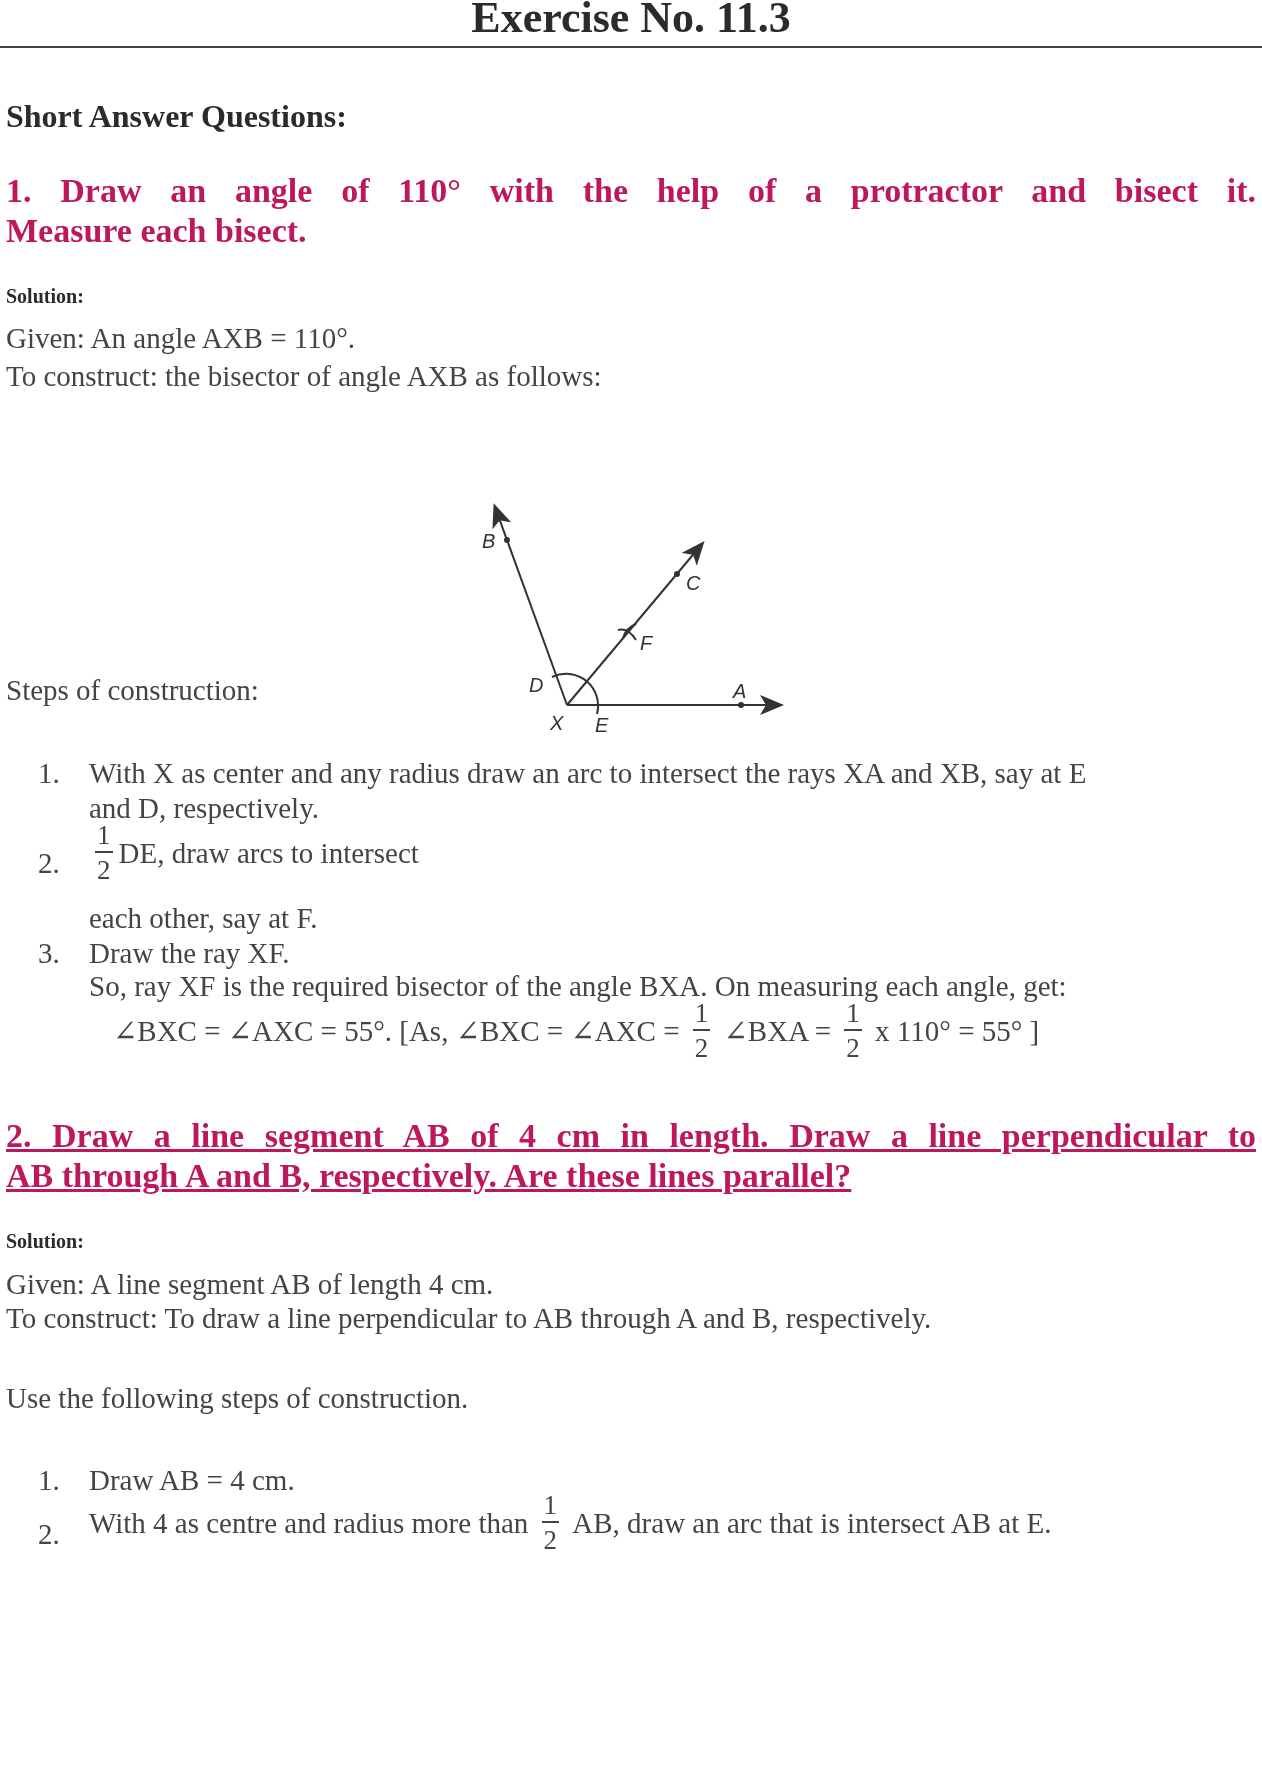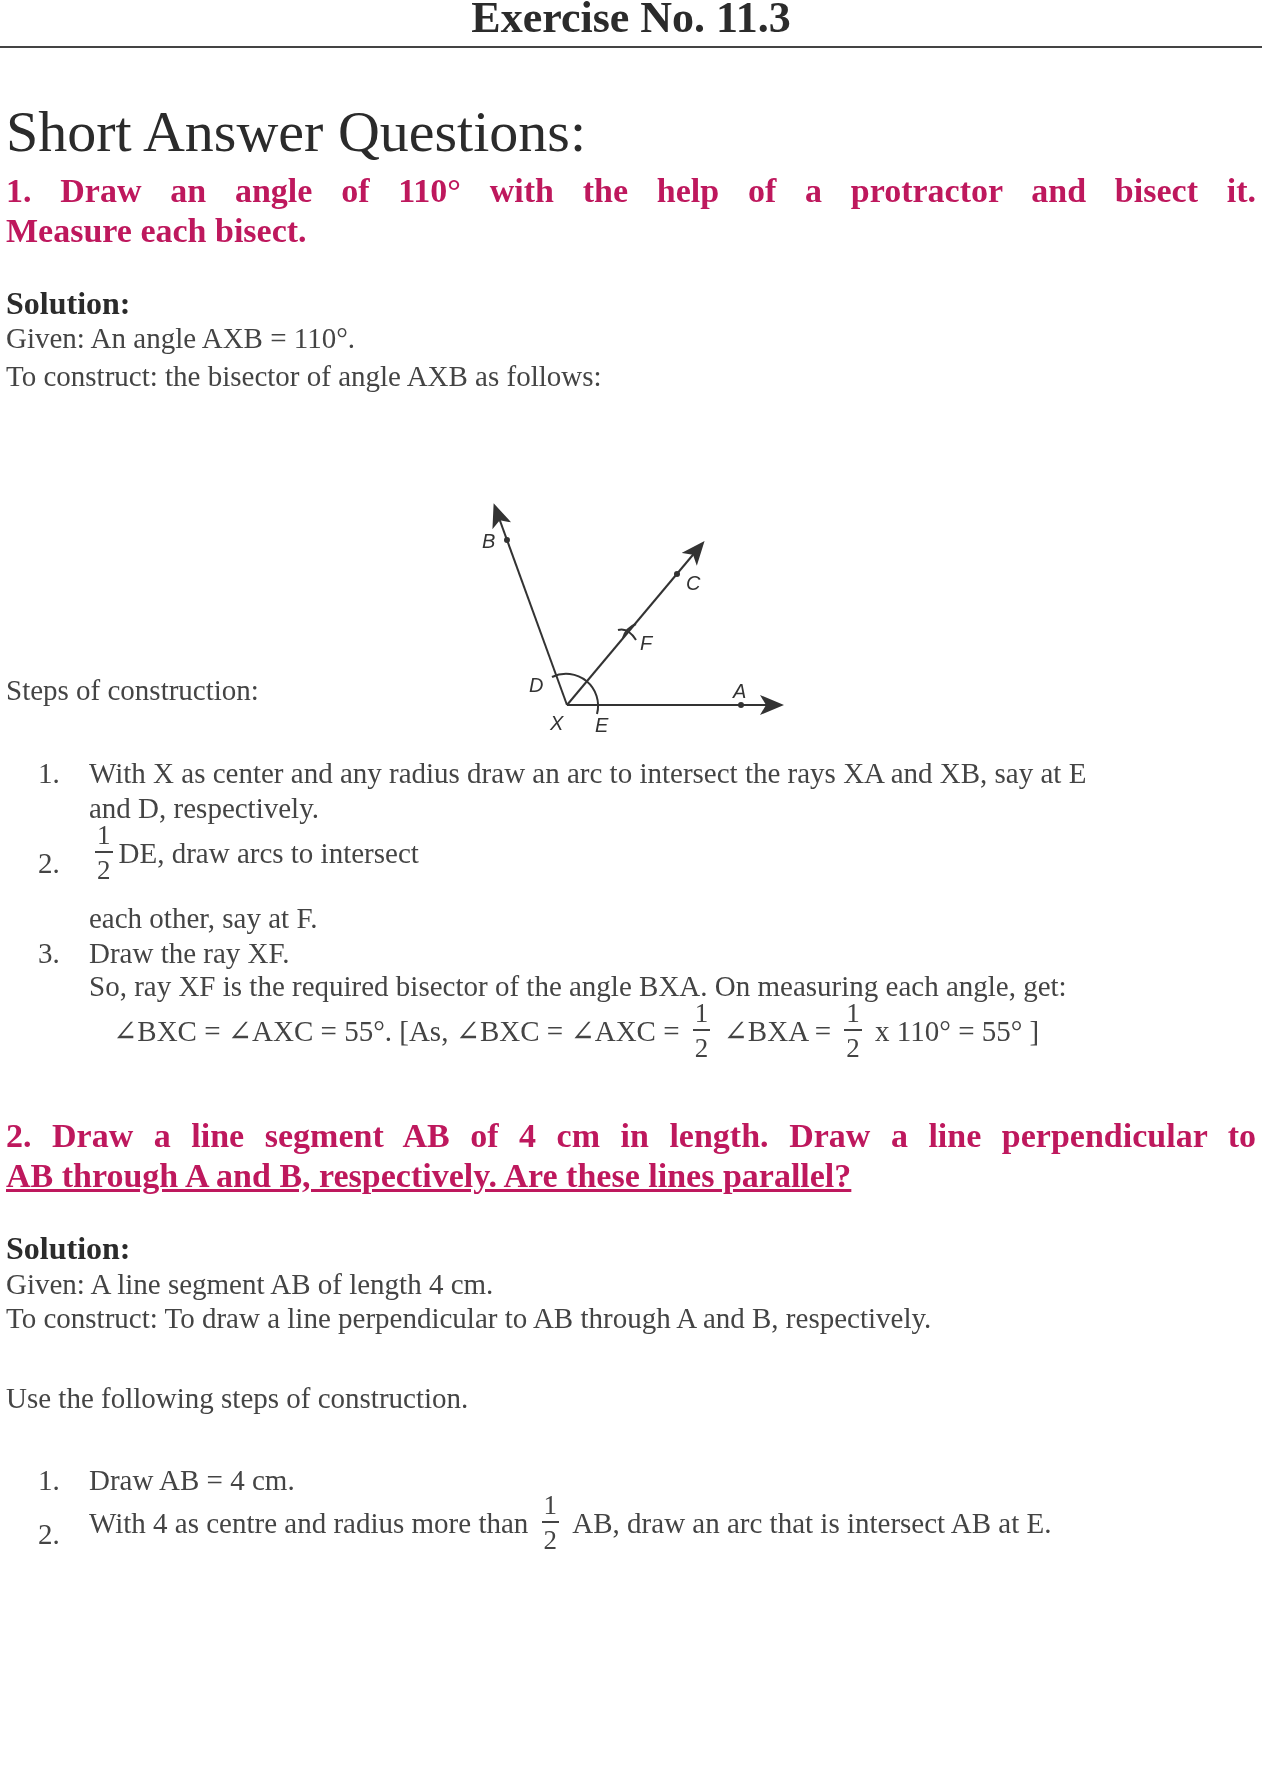--- a/index.html
+++ b/index.html
@@ -1,24 +1,24 @@
 <!DOCTYPE html>
 <html><head>
 <meta charset="utf-8">
 <style>
   html, body { margin: 0; padding: 0; background: #ffffff; }
   body { width: 1262px; height: 1779px; position: relative; overflow: hidden;
          font-family: "Liberation Serif", "DejaVu Serif", serif; color: #3a3a3a; }
   .abs { position: absolute; white-space: nowrap; }
   .title { left: 0; width: 1262px; top: -8px; text-align: center; font-size: 44px; font-weight: bold; color: #2b2b2b; }
   .rule { left: 0; top: 46px; width: 1262px; height: 2px; background: #444; }
-  .h1 { left: 6px; top: 98px; font-size: 58px; font-weight: normal; color: #2b2b2b; }
+  .h1 { left: 6px; top: 98px; font-size: 32px; font-weight: bold; color: #2b2b2b; }
   .q { left: 6px; font-size: 34px; font-weight: bold; color: #be185d; }
   .q.just { width: 1250px; text-align: justify; text-align-last: justify; }
-  .sol { left: 6px; font-size: 32px; font-weight: bold; color: #2b2b2b; }
+  .sol { left: 6px; font-size: 20px; font-weight: bold; color: #2b2b2b; }
   .p { left: 6px; font-size: 29px; color: #444; }
   .li-num { font-size: 29px; color: #444; }
   .li { font-size: 29px; color: #444; }
   .frac { display: inline-block; vertical-align: middle; text-align: center; font-size: 27px; line-height: 1; margin: 0 6px; }
   .frac .n { display: block; padding: 0 2px 2px; border-bottom: 2px solid #444; }
   .frac .d { display: block; padding-top: 4px; }
   svg text { font-family: "Liberation Sans", "DejaVu Sans", sans-serif; font-style: italic; font-size: 20px; fill: #333; }
 </style>
 </head>
 <body>
@@ -80,21 +80,21 @@
 <div class="abs li" style="left:89px; top:937px;">Draw the ray XF.</div>
 <div class="abs li" style="left:89px; top:970px;">So, ray XF is the required bisector of the angle BXA. On measuring each angle, get:</div>
 <div class="abs li" style="left:89px; top:1000px;margin-left:24px;">
   <span style="vertical-align:middle;">∠BXC = ∠AXC = 55°. [As, ∠BXC = ∠AXC =</span>
   <span class="frac"><span class="n">1</span><span class="d">2</span></span>
   <span style="vertical-align:middle;">∠BXA =</span>
   <span class="frac"><span class="n">1</span><span class="d">2</span></span>
   <span style="vertical-align:middle;">x 110° = 55° ]</span>
 </div>
 
-<div class="abs q just" style="top:1117px;">2. Draw a line segment AB of 4 cm in length. Draw a line perpendicular to</div>
+<div class="abs q just" style="top:1117px;text-decoration:underline;">2. Draw a line segment AB of 4 cm in length. Draw a line perpendicular to</div>
 <div class="abs q" style="top:1157px;text-decoration:underline;">AB through A and B, respectively. Are these lines parallel?</div>
 
 <div class="abs sol" style="top:1230px;">Solution:</div>
 <div class="abs p" style="top:1268px;">Given: A line segment AB of length 4 cm.</div>
 <div class="abs p" style="top:1302px;">To construct: To draw a line perpendicular to AB through A and B, respectively.</div>
 
 <div class="abs p" style="top:1382px;">Use the following steps of construction.</div>
 
 <div class="abs li-num" style="left:38px; top:1464px;">1.</div>
 <div class="abs li" style="left:89px; top:1464px;">Draw AB = 4 cm.</div>

